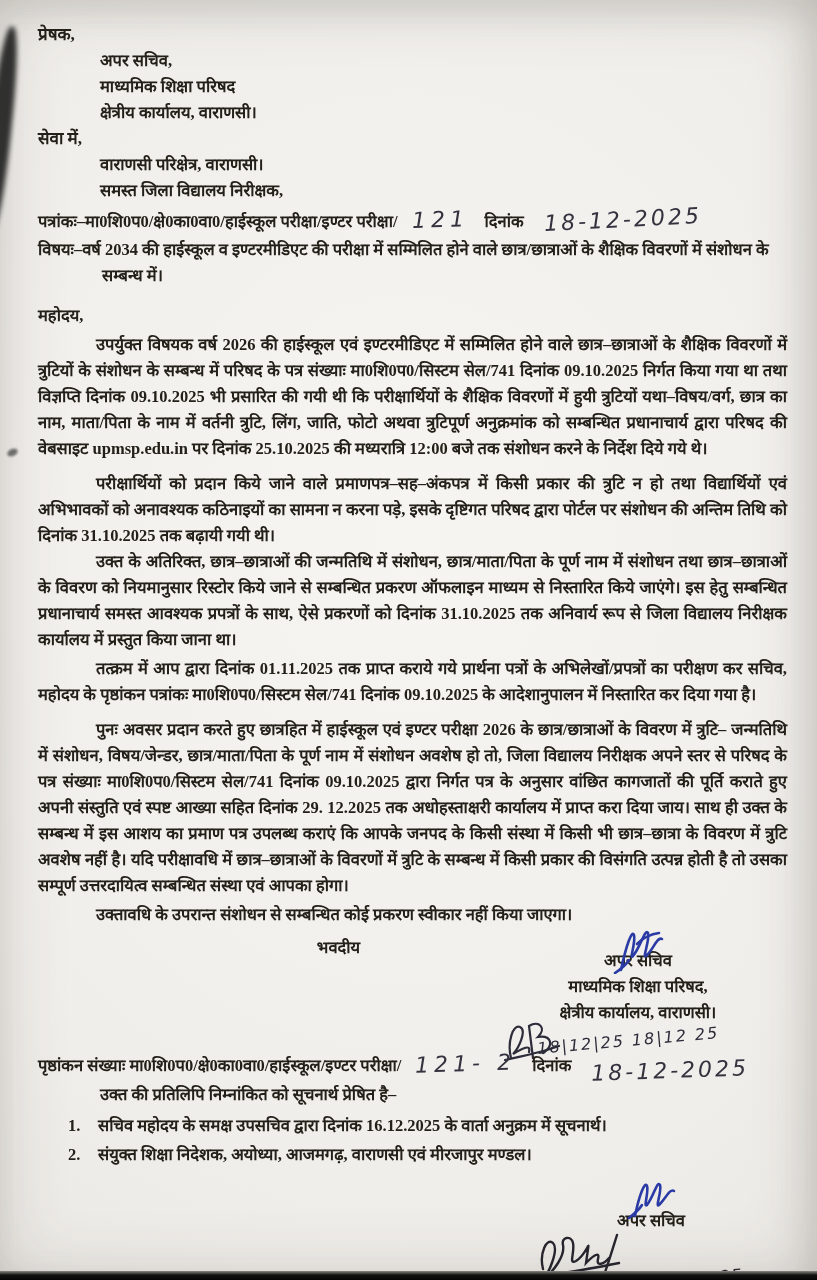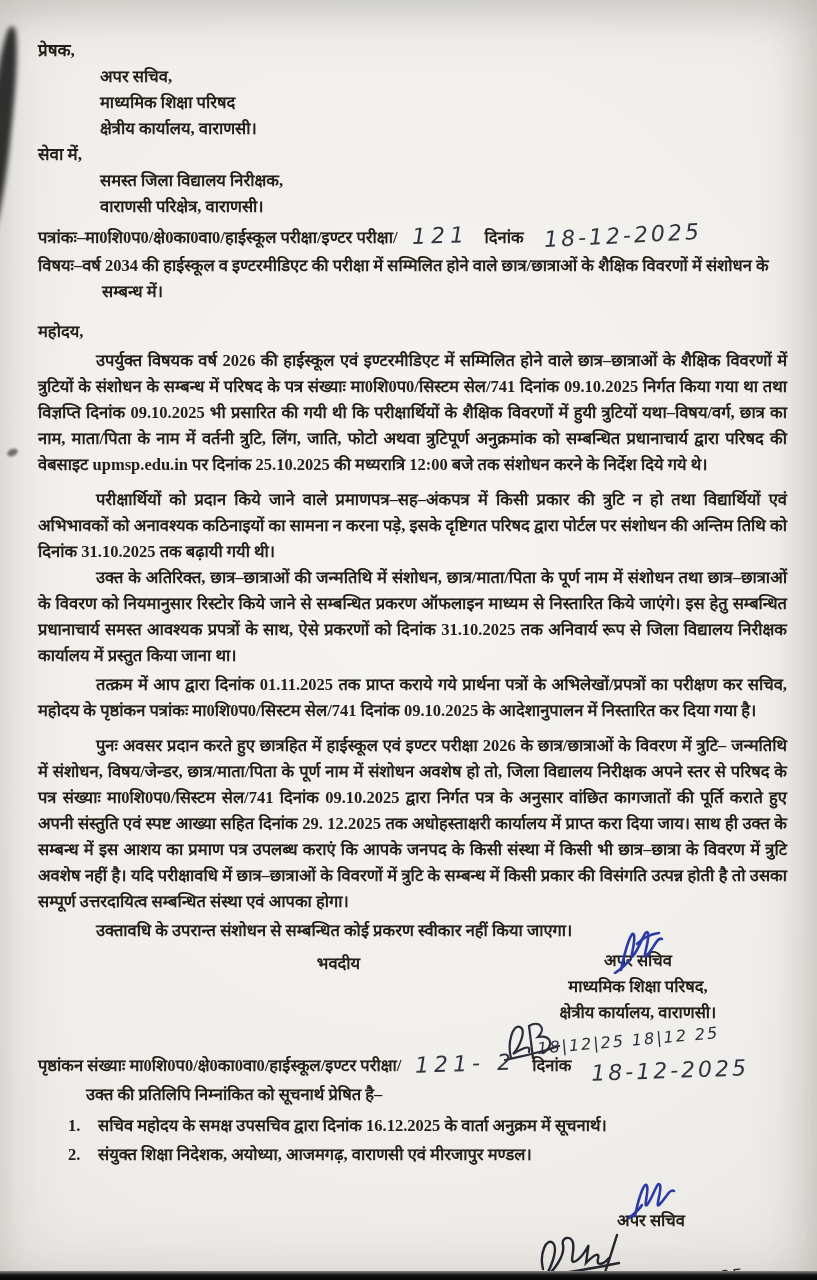--- a/index.html
+++ b/index.html
@@ -28,21 +28,21 @@
     background:#3c3c3c; border-radius:50%; transform:rotate(-24deg);
     filter:blur(1px); opacity:.7;
   }
   .bottom-edge {
     position:absolute; left:0; right:0; bottom:0; height:9px;
     background:linear-gradient(#8a8884, #111 45%, #050505);
   }
 
   
   .letter-main {
-    position:absolute; left:0; top:16px; width:100%;
+    position:absolute; left:0; top:0; width:100%;
     padding:22px 30px 0 38px;
     font-size:16.5px; line-height:26px; font-weight:bold;
   }
   .block-label { font-size:17px; }
   .indent-lines { margin-left:62px; }
   .ref-line { margin-top:3px; white-space:nowrap; }
   .subject { margin-top:2px; padding-left:64px; text-indent:-64px; }
   .salutation { margin-top:14px; }
   .para { text-align:justify; text-indent:58px; margin-top:3px; }
   .para.gap-sm { margin-top:9px; }
@@ -78,21 +78,21 @@
     position:absolute; left:28px; top:4px; font-size:16px; letter-spacing:2px;
     transform:rotate(-5deg); color:#2d2c3a; white-space:nowrap;
   }
 
   
   .endorsement {
     position:absolute; left:38px; right:28px; top:1050px;
     font-size:16.5px; line-height:27px; font-weight:bold;
   }
   .endorse-ref { white-space:nowrap; }
-  .copy-line { margin-left:48px; margin-top:2px; }
+  .copy-line { margin-left:62px; margin-top:2px; }
   .copy-list { margin-top:4px; }
   .copy-item { display:flex; margin-left:30px; margin-top:2px; }
   .copy-item .num { width:30px; flex:0 0 30px; }
 
   
   .bottom-sign {
     position:absolute; top:1178px; right:46px; width:240px;
     text-align:center; font-size:16.5px; font-weight:bold;
   }
   .bottom-sign .scribble-top { position:relative; display:block; margin:0 auto -12px; width:60px; }
@@ -116,22 +116,22 @@
 
     <div class="block-label">प्रेषक,</div>
     <div class="indent-lines">
       <div>अपर सचिव,</div>
       <div>माध्यमिक शिक्षा परिषद</div>
       <div>क्षेत्रीय कार्यालय, वाराणसी।</div>
     </div>
 
     <div class="block-label">सेवा में,</div>
     <div class="indent-lines">
+      <div>वाराणसी परिक्षेत्र, वाराणसी।</div>
       <div>समस्त जिला विद्यालय निरीक्षक,</div>
-      <div>वाराणसी परिक्षेत्र, वाराणसी।</div>
     </div>
 
     <div class="ref-line">
       <span>पत्रांकः–मा0शि0प0/क्षे0का0वा0/हाईस्कूल परीक्षा/इण्टर परीक्षा/</span><span class="hw hw-num">121</span><span>दिनांक</span><span class="hw hw-date">18-12-2025</span>
     </div>
 
     <div class="subject">विषयः–वर्ष 2034 की हाईस्कूल व इण्टरमीडिएट की परीक्षा में सम्मिलित होने वाले छात्र/छात्राओं के शैक्षिक विवरणों में संशोधन के सम्बन्ध में।</div>
 
     <div class="salutation">महोदय,</div>
 

